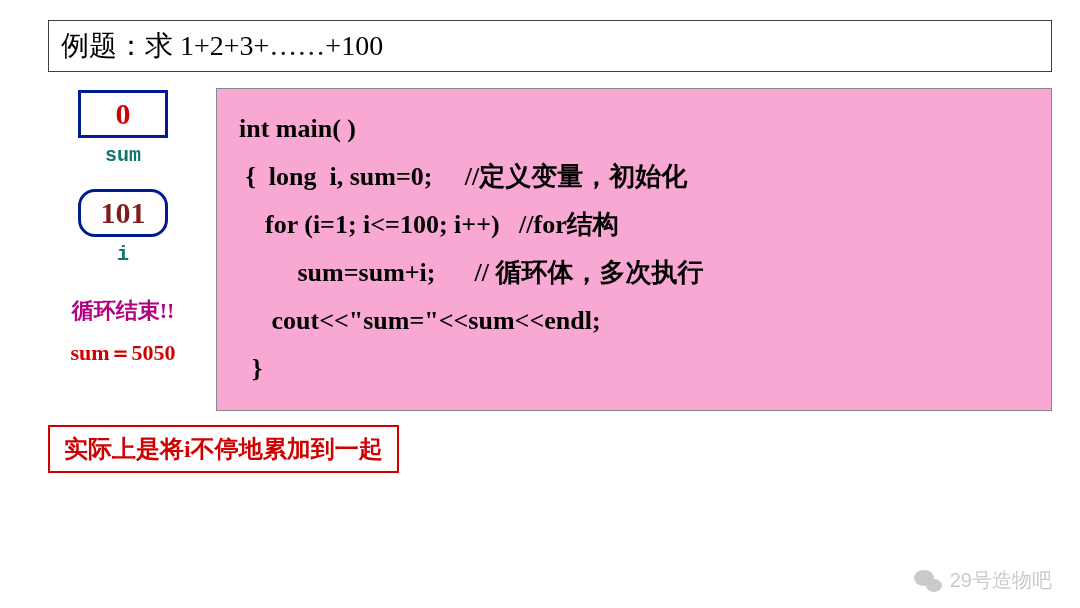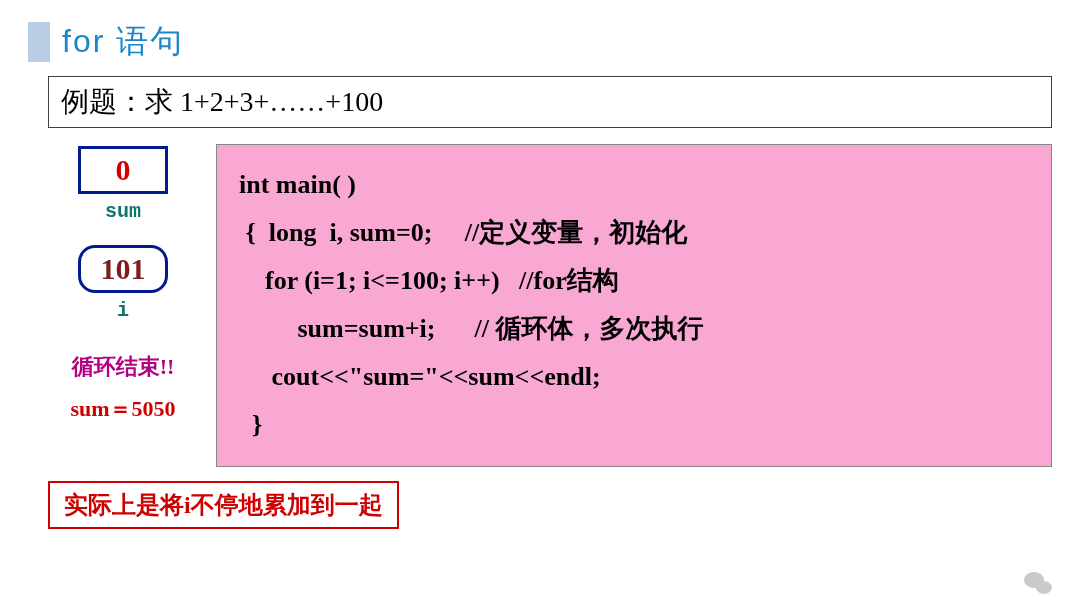--- a/index.html
+++ b/index.html
@@ -139,24 +139,20 @@
       background: #a8a8a8;
       border-radius: 50%;
       position: absolute; right: 0; bottom: 0;
     }
   </style>
 </head>
 <body>
 
 <div class="slide">
 
-  <div class="title-bar">
-    <div class="title-accent"></div>
-    <div class="slide-title">for  语句</div>
-  </div>
 
   <div class="problem-box">例题：求 1+2+3+……+100</div>
 
   <div class="content-row">
     <div class="left-col">
       <div class="var-box var-red">0</div>
       <div class="var-label">sum</div>
       <div class="var-box var-blue">101</div>
       <div class="var-label">i</div>
       <div class="loop-end">循环结束!!</div>
@@ -171,15 +167,16 @@
 <span>  }</span></div>
   </div>
 
   <div class="note-box">实际上是将i不停地累加到一起</div>
 
   <div class="watermark">
     <span class="wechat-icon">
       <span class="big"></span>
         <span class="small"></span>
     </span>
+    <span>29号造物吧</span>
   </div>
 
 </div>
 
 </body></html>

